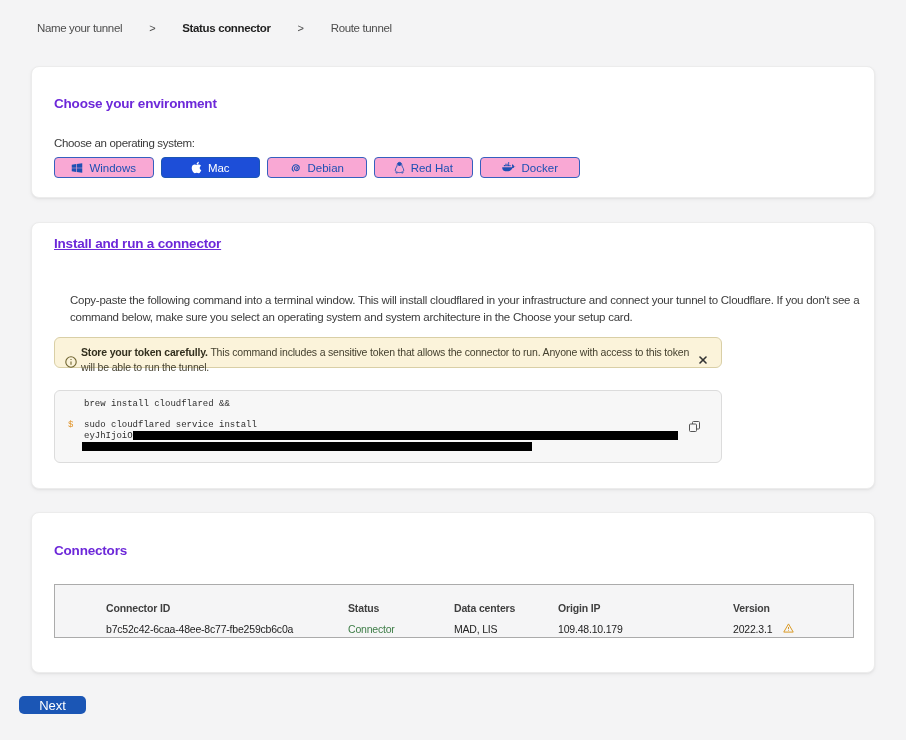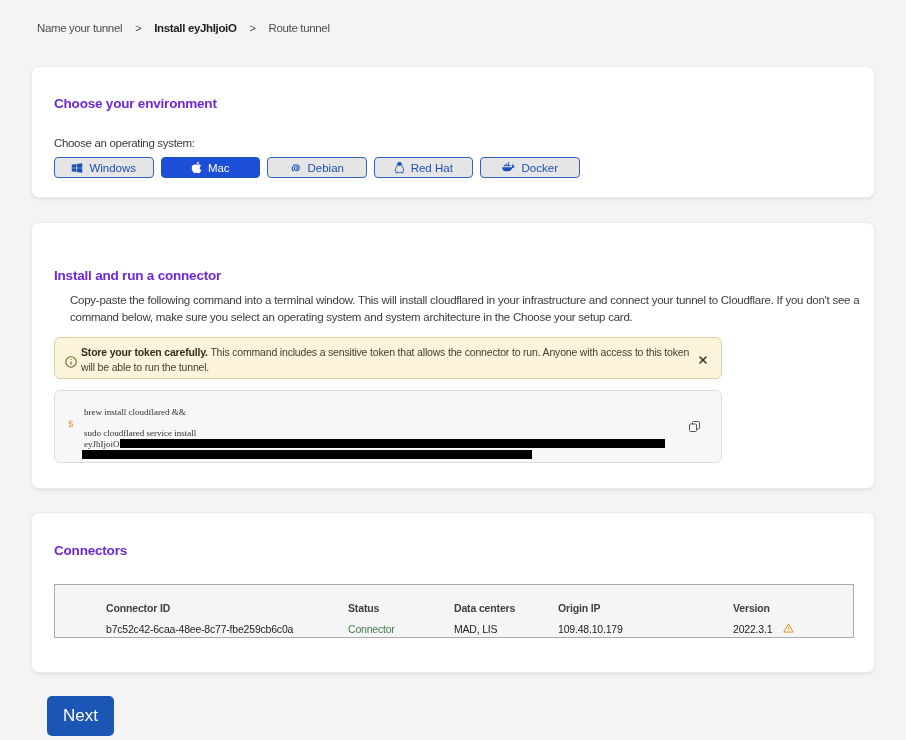--- a/index.html
+++ b/index.html
@@ -9,21 +9,21 @@
     font-family: "Liberation Sans", sans-serif;
     overflow: hidden;
     position: relative;
     color: #313131;
   }
   .page { position: absolute; inset: 0; }
 
   
   .breadcrumb {
     position: absolute; left: 37px; top: 22px;
-    display: flex; align-items: center; column-gap: 13px;
+    display: flex; align-items: center; column-gap: 27px;
     font-size: 11.5px; letter-spacing: -0.35px; color: #4d4d4d;
   }
   .breadcrumb .crumb-active { font-weight: bold; color: #1f1f1f; }
   .breadcrumb .sep { color: #4d4d4d; font-size: 11px; }
 
   
   .card {
     position: absolute; left: 31px; width: 844px;
     background: #ffffff;
     border: 1px solid #ececec;
@@ -33,36 +33,36 @@
   .card1 { top: 66px; height: 132px; }
   .card2 { top: 222px; height: 267px; }
   .card3 { top: 512px; height: 161px; }
 
   .card h2 {
     position: absolute; left: 22px;
     font-size: 13.5px; font-weight: bold; color: #6d28d9;
     line-height: 17px; letter-spacing: -0.2px;
   }
   .card1 h2 { top: 28px; }
-  .card2 h2 { top: 44px; }
+  .card2 h2 { top: 12px; text-decoration: underline; }
   .card3 h2 { top: 29px; }
 
   .os-label {
     position: absolute; left: 22px; top: 70px;
     font-size: 11.5px; letter-spacing: -0.33px; color: #3a3a3a;
   }
   .os-buttons {
     position: absolute; left: 22px; top: 90px;
     display: flex; column-gap: 7px;
   }
   .os-btn {
     width: 99.5px; height: 21px;
     border: 1px solid #3560bf;
     border-radius: 4px;
-    background: #e5e5e5;
+    background: #f9a8d4;
     color: #1d50b3;
     font-family: "Liberation Sans", sans-serif;
     font-size: 11.5px;
     display: flex; align-items: center; justify-content: center;
     column-gap: 6px;
     cursor: pointer;
     padding: 0;
   }
   .os-btn svg { display: block; }
   .os-btn .ic { color: #1d50b3; }
@@ -71,21 +71,21 @@
 
   
   .c2-para {
     position: absolute; left: 22px; top: 69px;
     font-size: 11.5px; letter-spacing: -0.25px; line-height: 16.5px; color: #3b3b3b;
     white-space: nowrap;
     margin-left: 16px;
   }
   .warning-box {
     position: absolute; left: 22px; top: 114px;
-    width: 668px; height: 42px;
+    width: 668px; height: 31px;
     background: #fbf3da;
     border: 1px solid #d9cfa6;
     border-radius: 6px;
   }
   .warning-icon { position: absolute; left: 10px; top: 16px; }
   .warning-text {
     position: absolute; left: 26px; top: 7px;
     font-size: 10.5px; letter-spacing: -0.18px; line-height: 15px; color: #45412f;
     white-space: nowrap;
   }
@@ -99,21 +99,21 @@
   }
   .code-box {
     position: absolute; left: 22px; top: 167px;
     width: 668px; height: 73px;
     background: #f7f7f7;
     border: 1px solid #dcdcdc;
     border-radius: 6px;
     font-family: "Liberation Mono", monospace;
     font-size: 9px; line-height: 10.5px; color: #2e2e2e;
   }
-  .code-lines { position: absolute; left: 29px; top: 16px; font-family: Liberation Serif, serif; }
+  .code-lines { position: absolute; left: 29px; top: 8px; }
   .code-prompt { position: absolute; left: 13px; top: 29px; line-height: 10.5px; color: #e08f1f; }
   .code-line { height: 10.5px; white-space: pre; display: flex; align-items: center; }
   .bar { display: inline-block; height: 9px; background: #000; }
   .bar-1 { width: 545px; vertical-align: middle; }
   .bar-2 { width: 450px; margin-left: -2px; }
   .copy-btn {
     position: absolute; right: 19px; top: 29px;
     width: 16px; height: 16px;
     background: none; border: none; cursor: pointer; padding: 0;
     color: #555;
@@ -133,38 +133,38 @@
   .col-0 { left: 51px; }
   .col-1 { left: 293px; text-align: right; }
   .col-2 { left: 399px; }
   .col-3 { left: 503px; }
   .col-4 { left: 678px; }
   .status-connected { color: #3e7d47; }
   .version-cell { display: flex; align-items: center; column-gap: 11px; }
 
   
   .next-btn {
-    position: absolute; left: 47px; top: 696px;
-    width: 67px; height: 40px;
+    position: absolute; left: 19px; top: 696px;
+    width: 67px; height: 18px;
     background: #1b56b5; color: #fff;
     border: none; border-radius: 5px;
     font-family: "Liberation Sans", sans-serif;
-    font-size: 17px;
+    font-size: 13px;
     cursor: pointer;
   }
 </style>
 </head>
 <body>
 
 <div class="page">
 
   <nav class="breadcrumb">
     <span class="crumb">Name your tunnel</span>
     <span class="sep">&gt;</span>
-    <span class="crumb crumb-active">Install eyJhIjoiO</span>
+    <span class="crumb crumb-active">Status connector</span>
     <span class="sep">&gt;</span>
     <span class="crumb">Route tunnel</span>
   </nav>
 
   <section class="card card1">
     <h2>Choose your environment</h2>
     <div class="os-label">Choose an operating system:</div>
     <div class="os-buttons">
       <button class="os-btn">
         <span class="ic">

